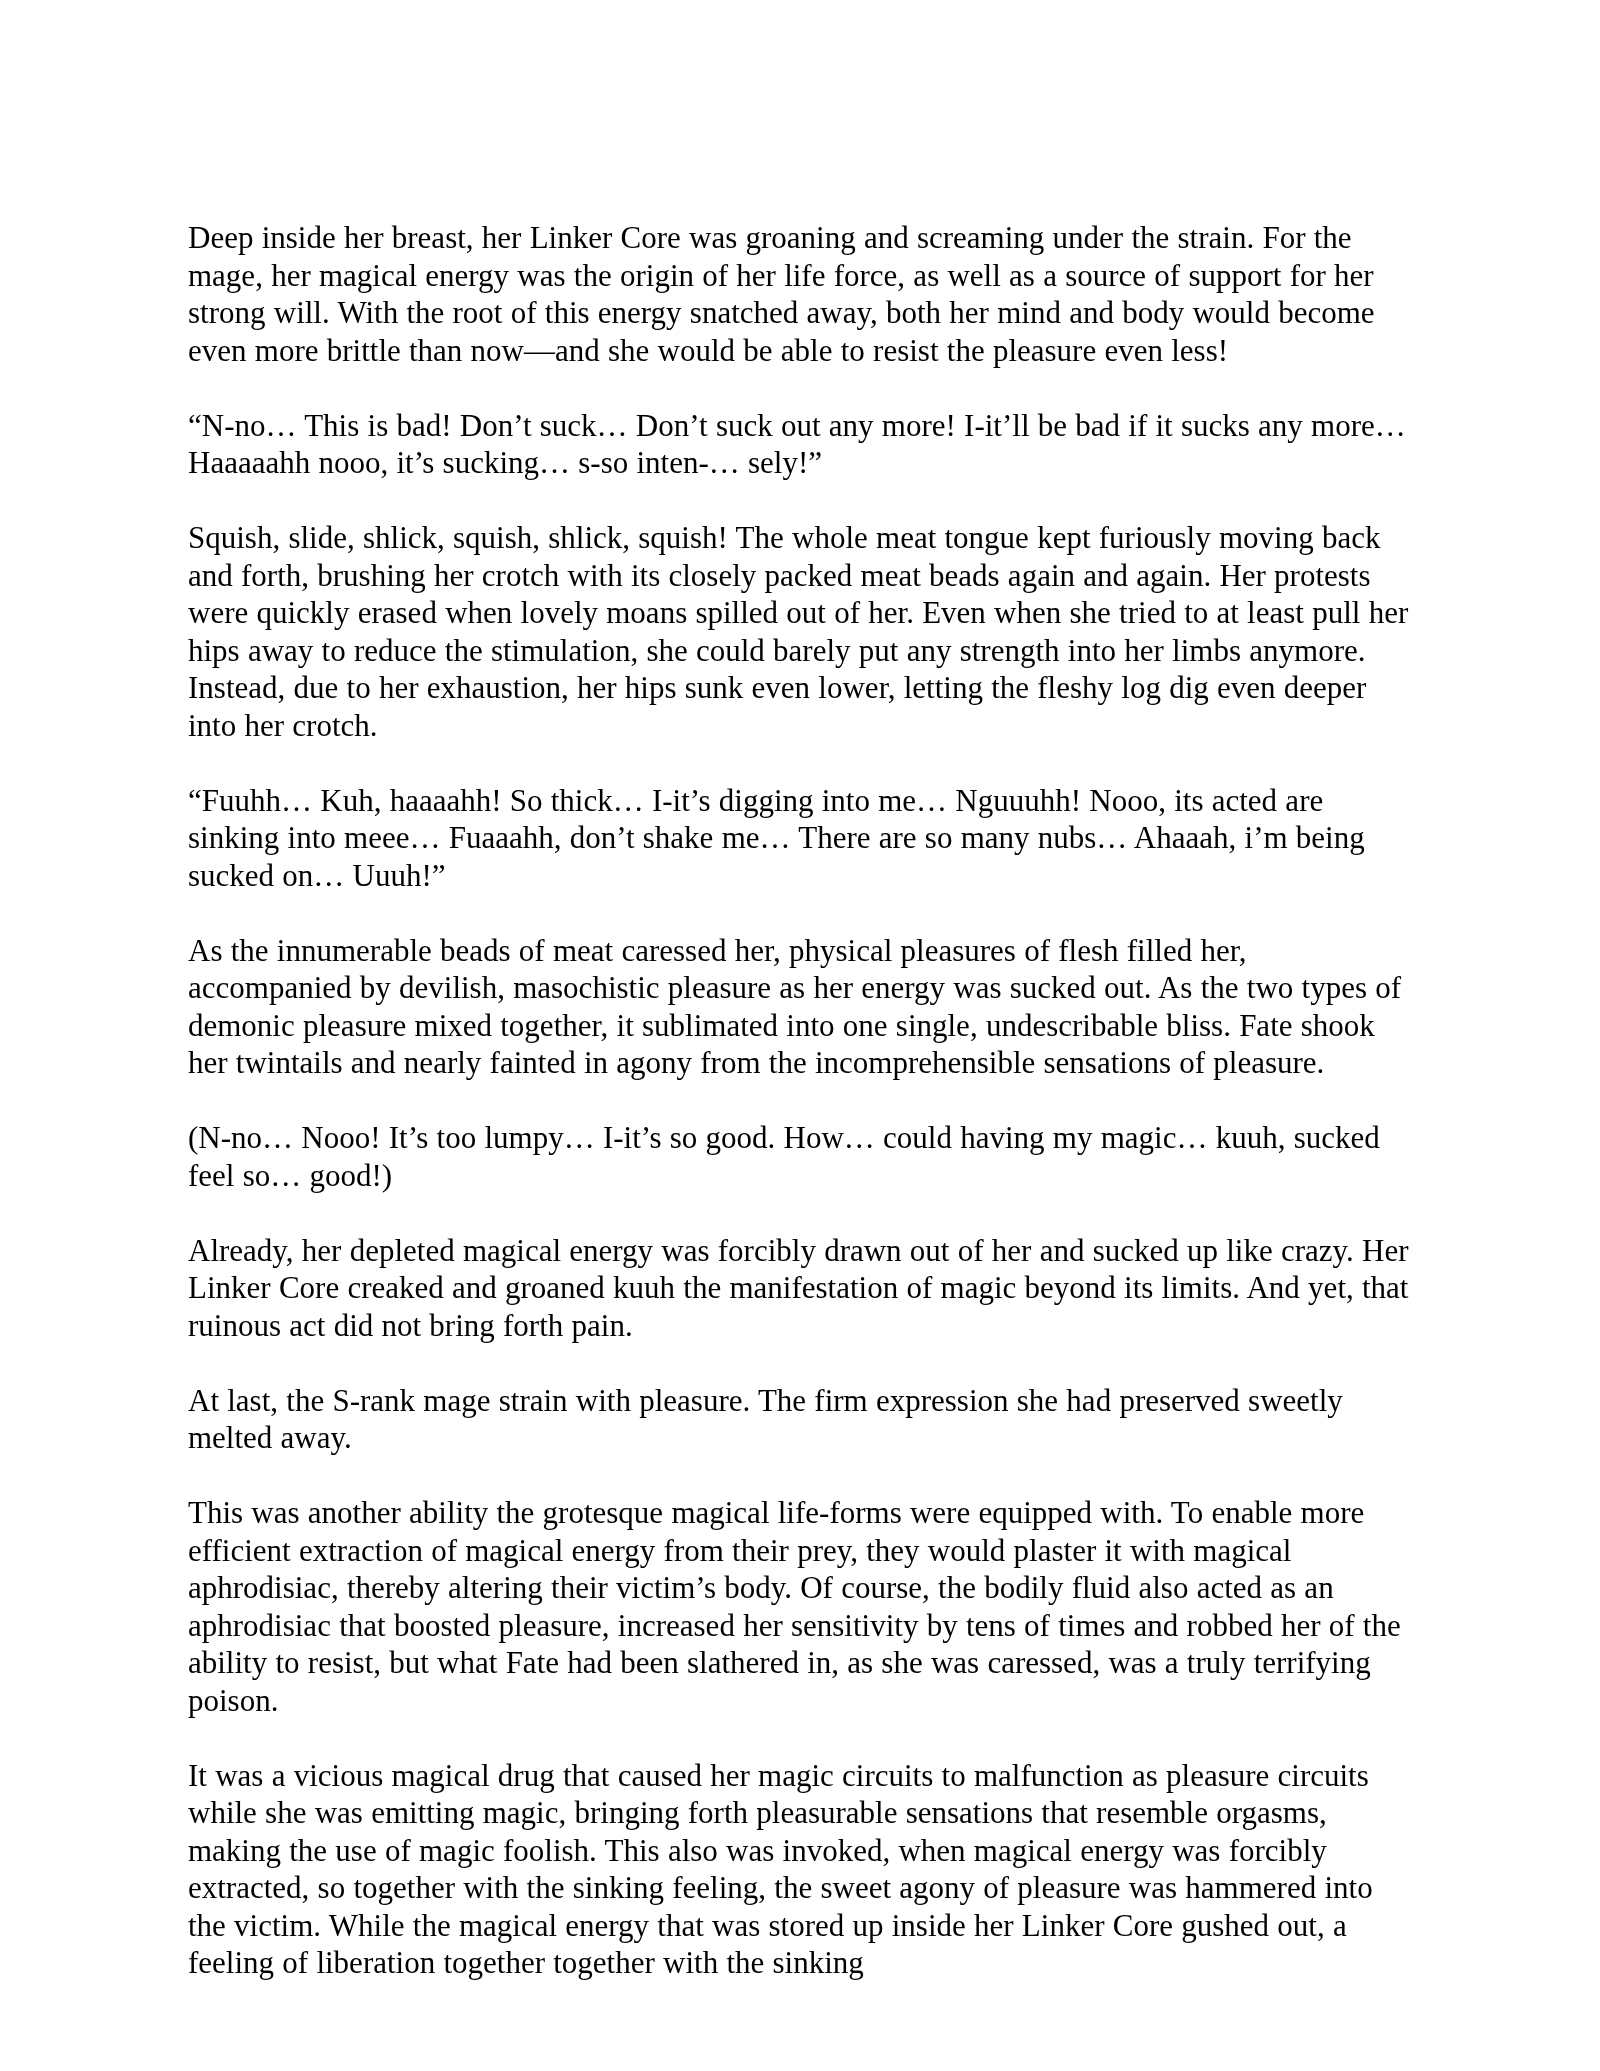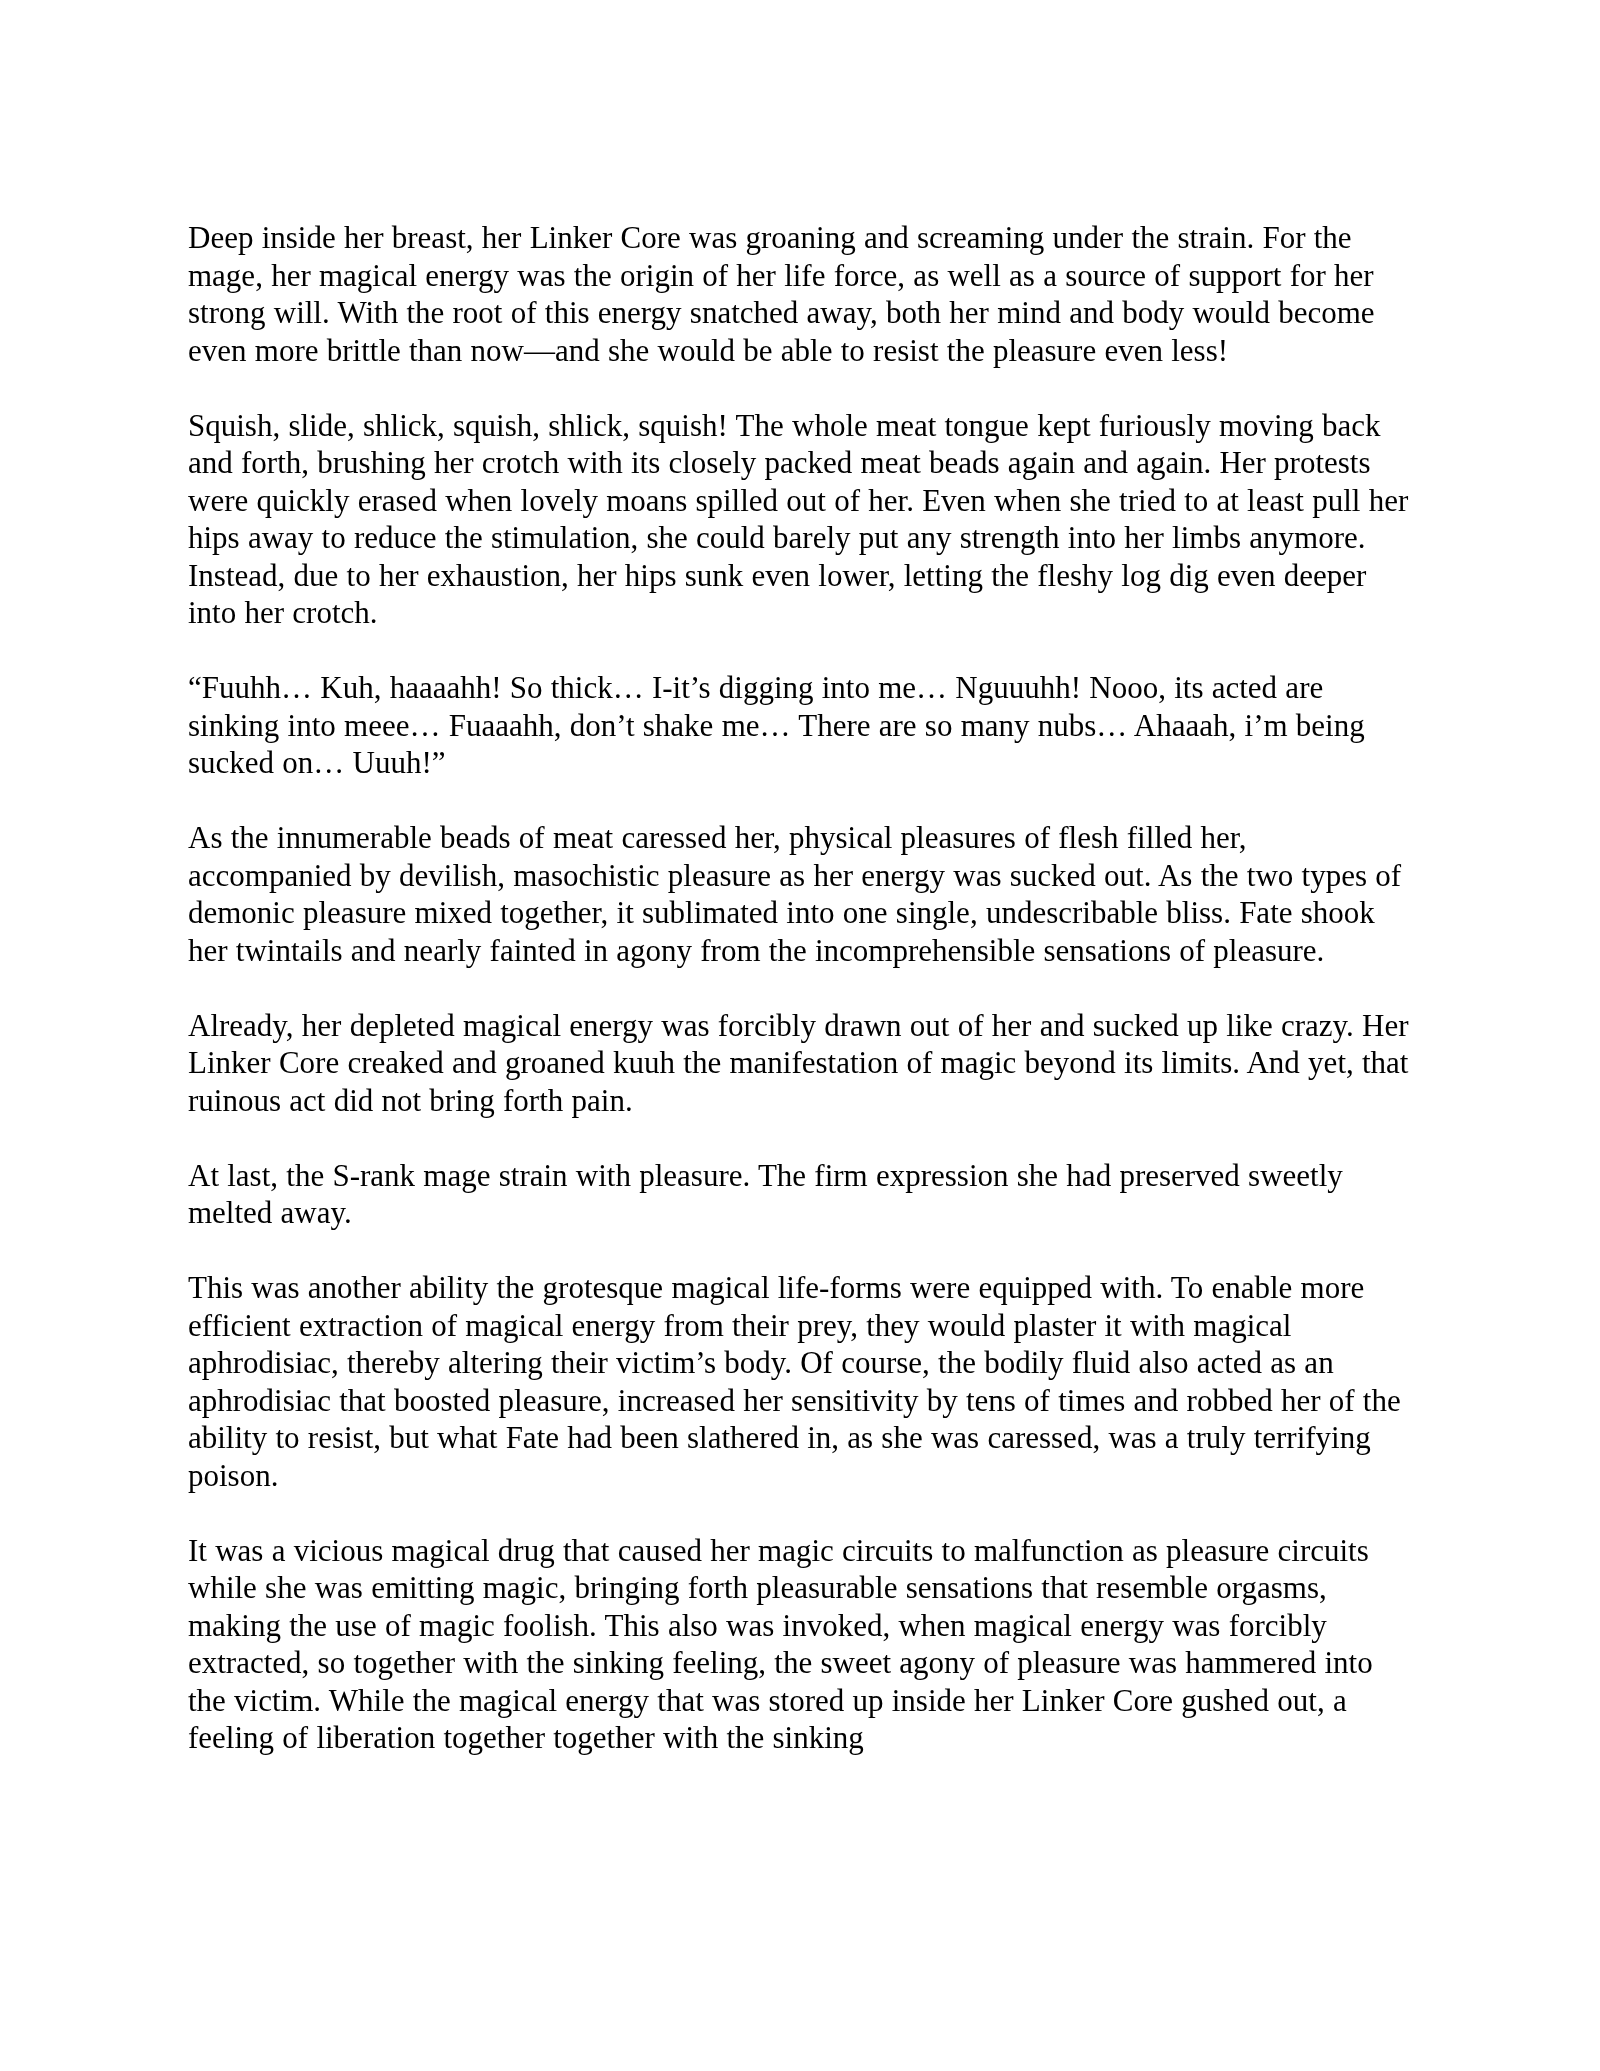--- a/index.html
+++ b/index.html
@@ -30,21 +30,23 @@
     padding: 0;
     word-spacing: 0.5px;
   }
 </style>
 </head>
 <body>
 
 <div class="page">
   <article class="doc-text">
     <p>Deep inside her breast, her Linker Core was groaning and screaming under the strain. For the mage, her magical energy was the origin of her life force, as well as a source of support for her strong will. With the root of this energy snatched away, both her mind and body would become even more brittle than now—and she would be able to resist the pleasure even less!</p>
+    <p>“N-no… This is bad! Don’t suck… Don’t suck out any more! I-it’ll be bad if it sucks any more… Haaaaahh nooo, it’s sucking… s-so inten-… sely!”</p>
     <p>Squish, slide, shlick, squish, shlick, squish! The whole meat tongue kept furiously moving back and forth, brushing her crotch with its closely packed meat beads again and again. Her protests were quickly erased when lovely moans spilled out of her. Even when she tried to at least pull her hips away to reduce the stimulation, she could barely put any strength into her limbs anymore. Instead, due to her exhaustion, her hips sunk even lower, letting the fleshy log dig even deeper into her crotch.</p>
     <p>“Fuuhh… Kuh, haaaahh! So thick… I-it’s digging into me… Nguuuhh! Nooo, its acted are sinking into meee… Fuaaahh, don’t shake me… There are so many nubs… Ahaaah, i’m being sucked on… Uuuh!”</p>
     <p>As the innumerable beads of meat caressed her, physical pleasures of flesh filled her, accompanied by devilish, masochistic pleasure as her energy was sucked out. As the two types of demonic pleasure mixed together, it sublimated into one single, undescribable bliss. Fate shook her twintails and nearly fainted in agony from the incomprehensible sensations of pleasure.</p>
+    <p>(N-no… Nooo! It’s too lumpy… I-it’s so good. How… could having my magic… kuuh, sucked feel so… good!)</p>
     <p>Already, her depleted magical energy was forcibly drawn out of her and sucked up like crazy. Her Linker Core creaked and groaned kuuh the manifestation of magic beyond its limits. And yet, that ruinous act did not bring forth pain.</p>
     <p>At last, the S-rank mage strain with pleasure. The firm expression she had preserved sweetly melted away.</p>
     <p>This was another ability the grotesque magical life-forms were equipped with. To enable more efficient extraction of magical energy from their prey, they would plaster it with magical aphrodisiac, thereby altering their victim’s body. Of course, the bodily fluid also acted as an aphrodisiac that boosted pleasure, increased her sensitivity by tens of times and robbed her of the ability to resist, but what Fate had been slathered in, as she was caressed, was a truly terrifying poison.</p>
     <p>It was a vicious magical drug that caused her magic circuits to malfunction as pleasure circuits while she was emitting magic, bringing forth pleasurable sensations that resemble orgasms, making the use of magic foolish. This also was invoked, when magical energy was forcibly extracted, so together with the sinking feeling, the sweet agony of pleasure was hammered into the victim. While the magical energy that was stored up inside her Linker Core gushed out, a feeling of liberation together together with the sinking</p>
   </article>
 </div>
 
 </body></html>

